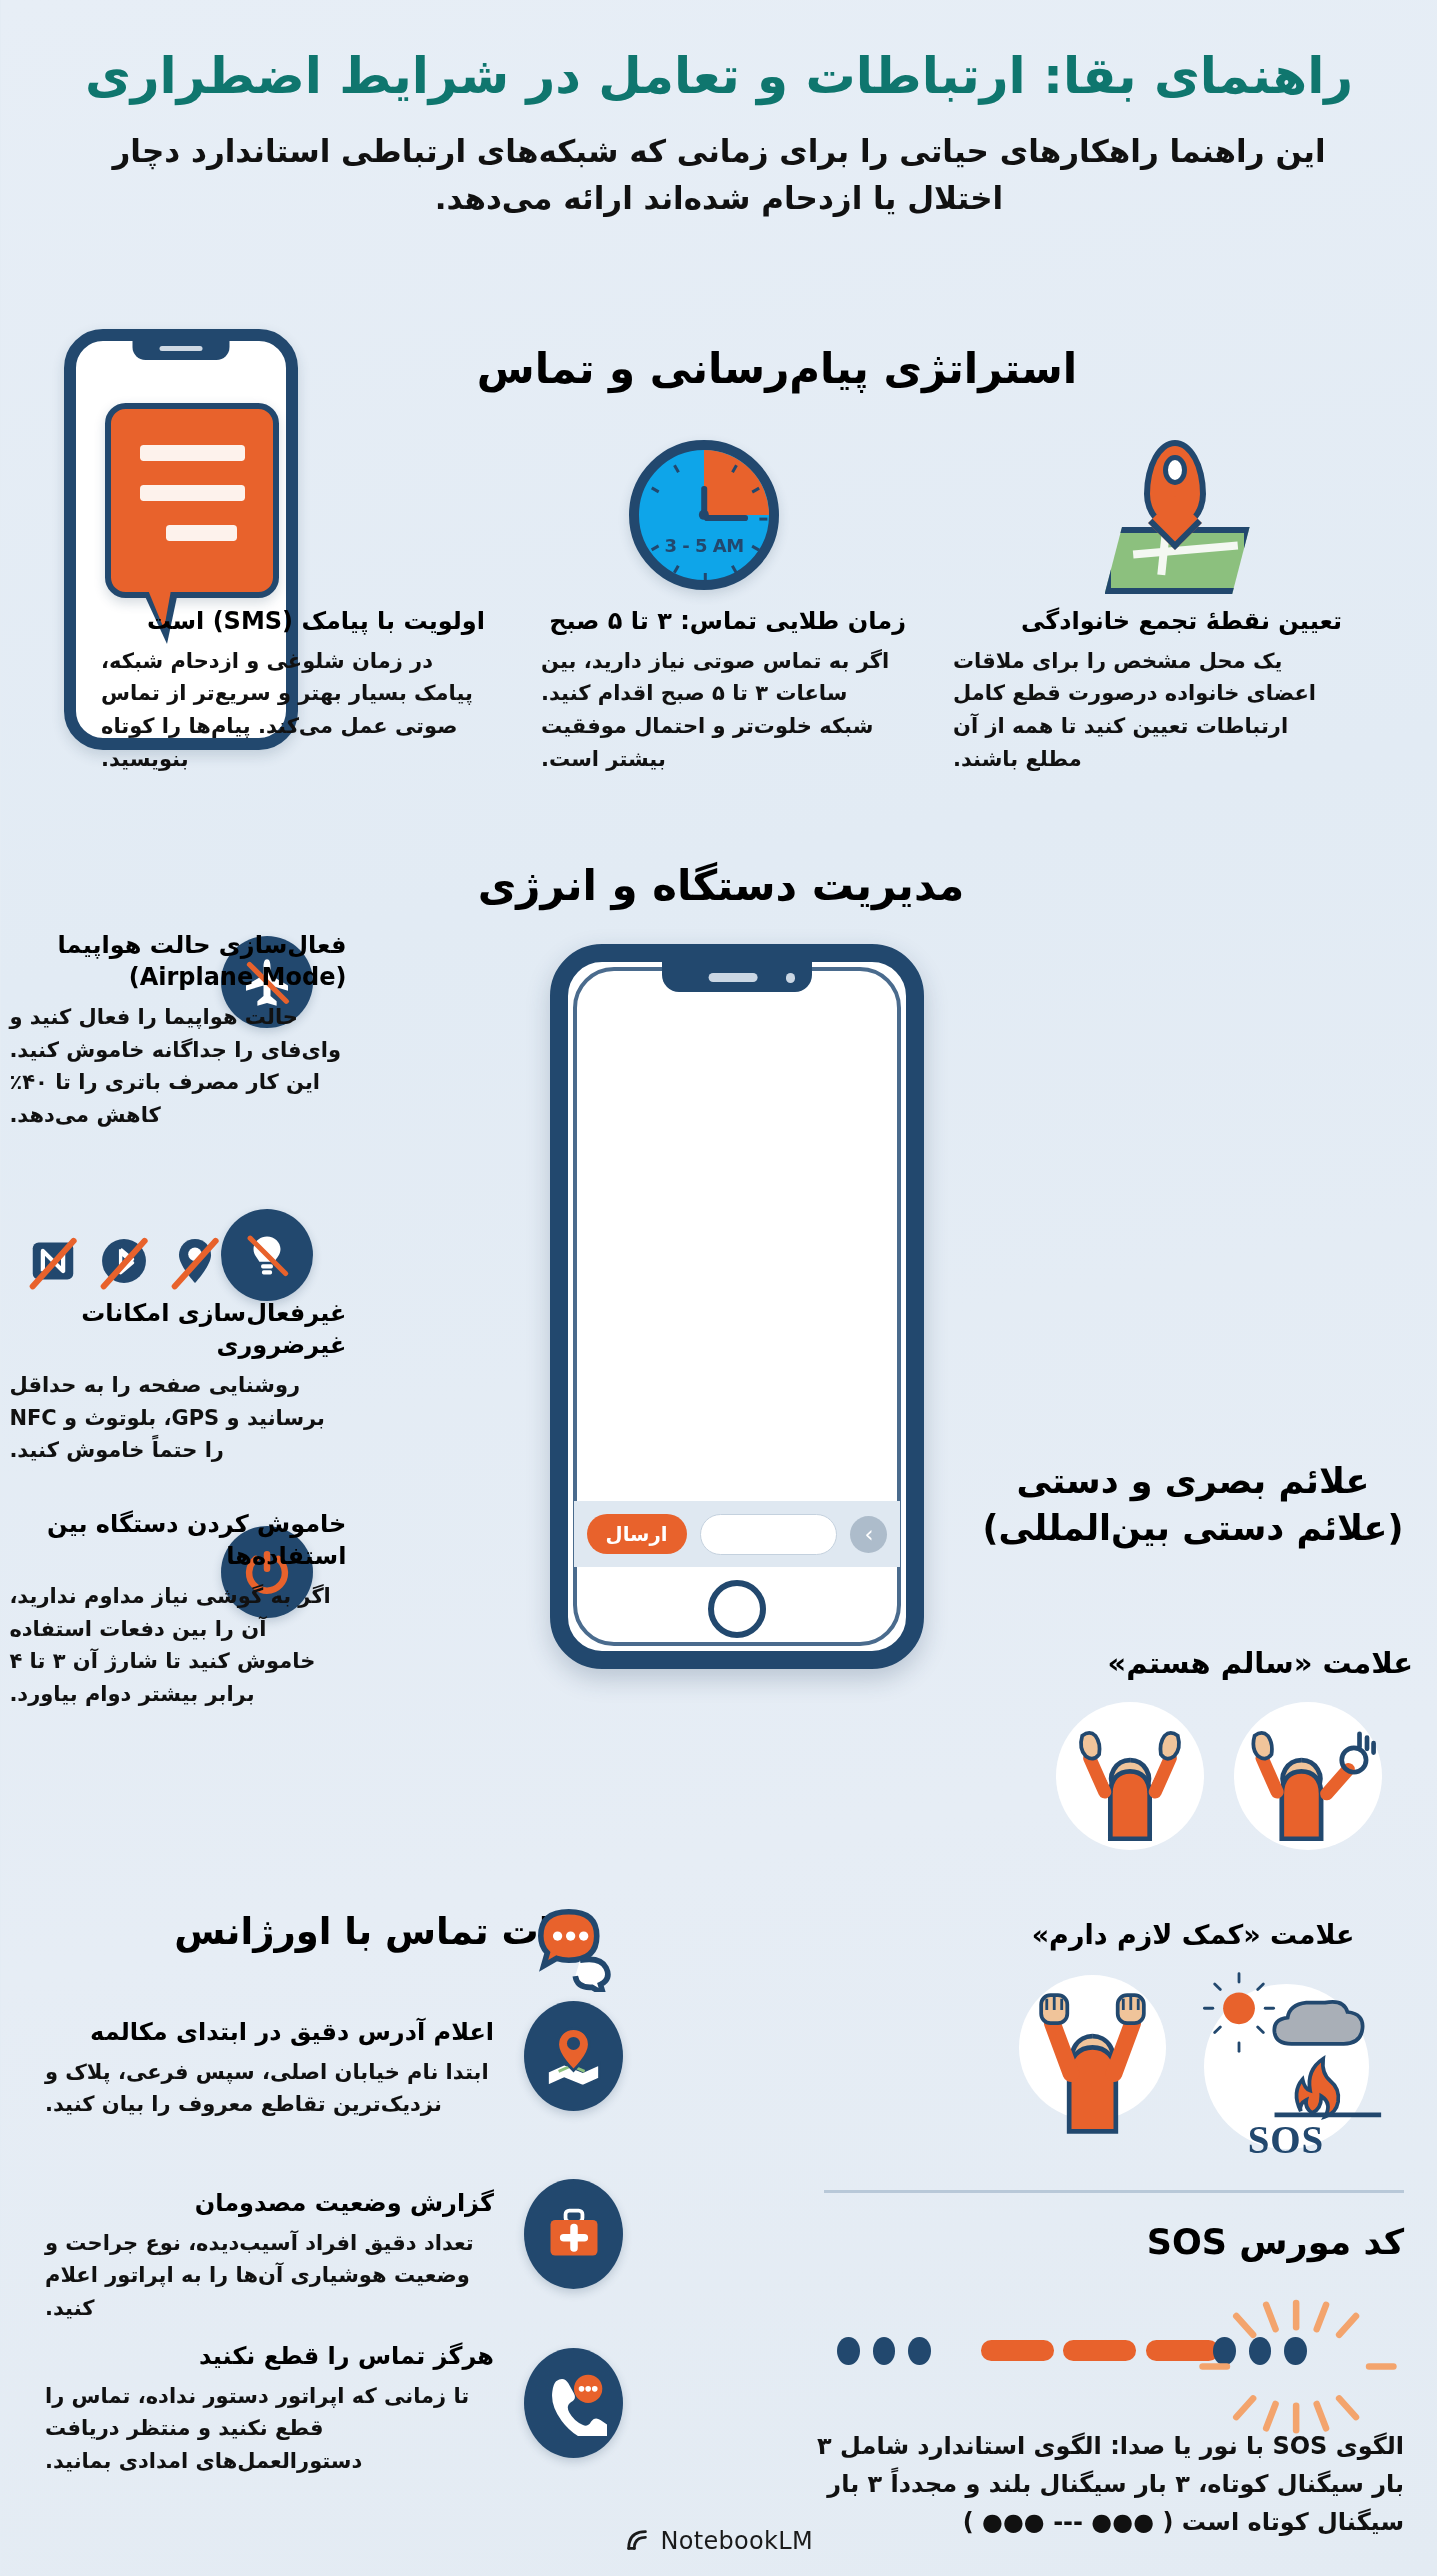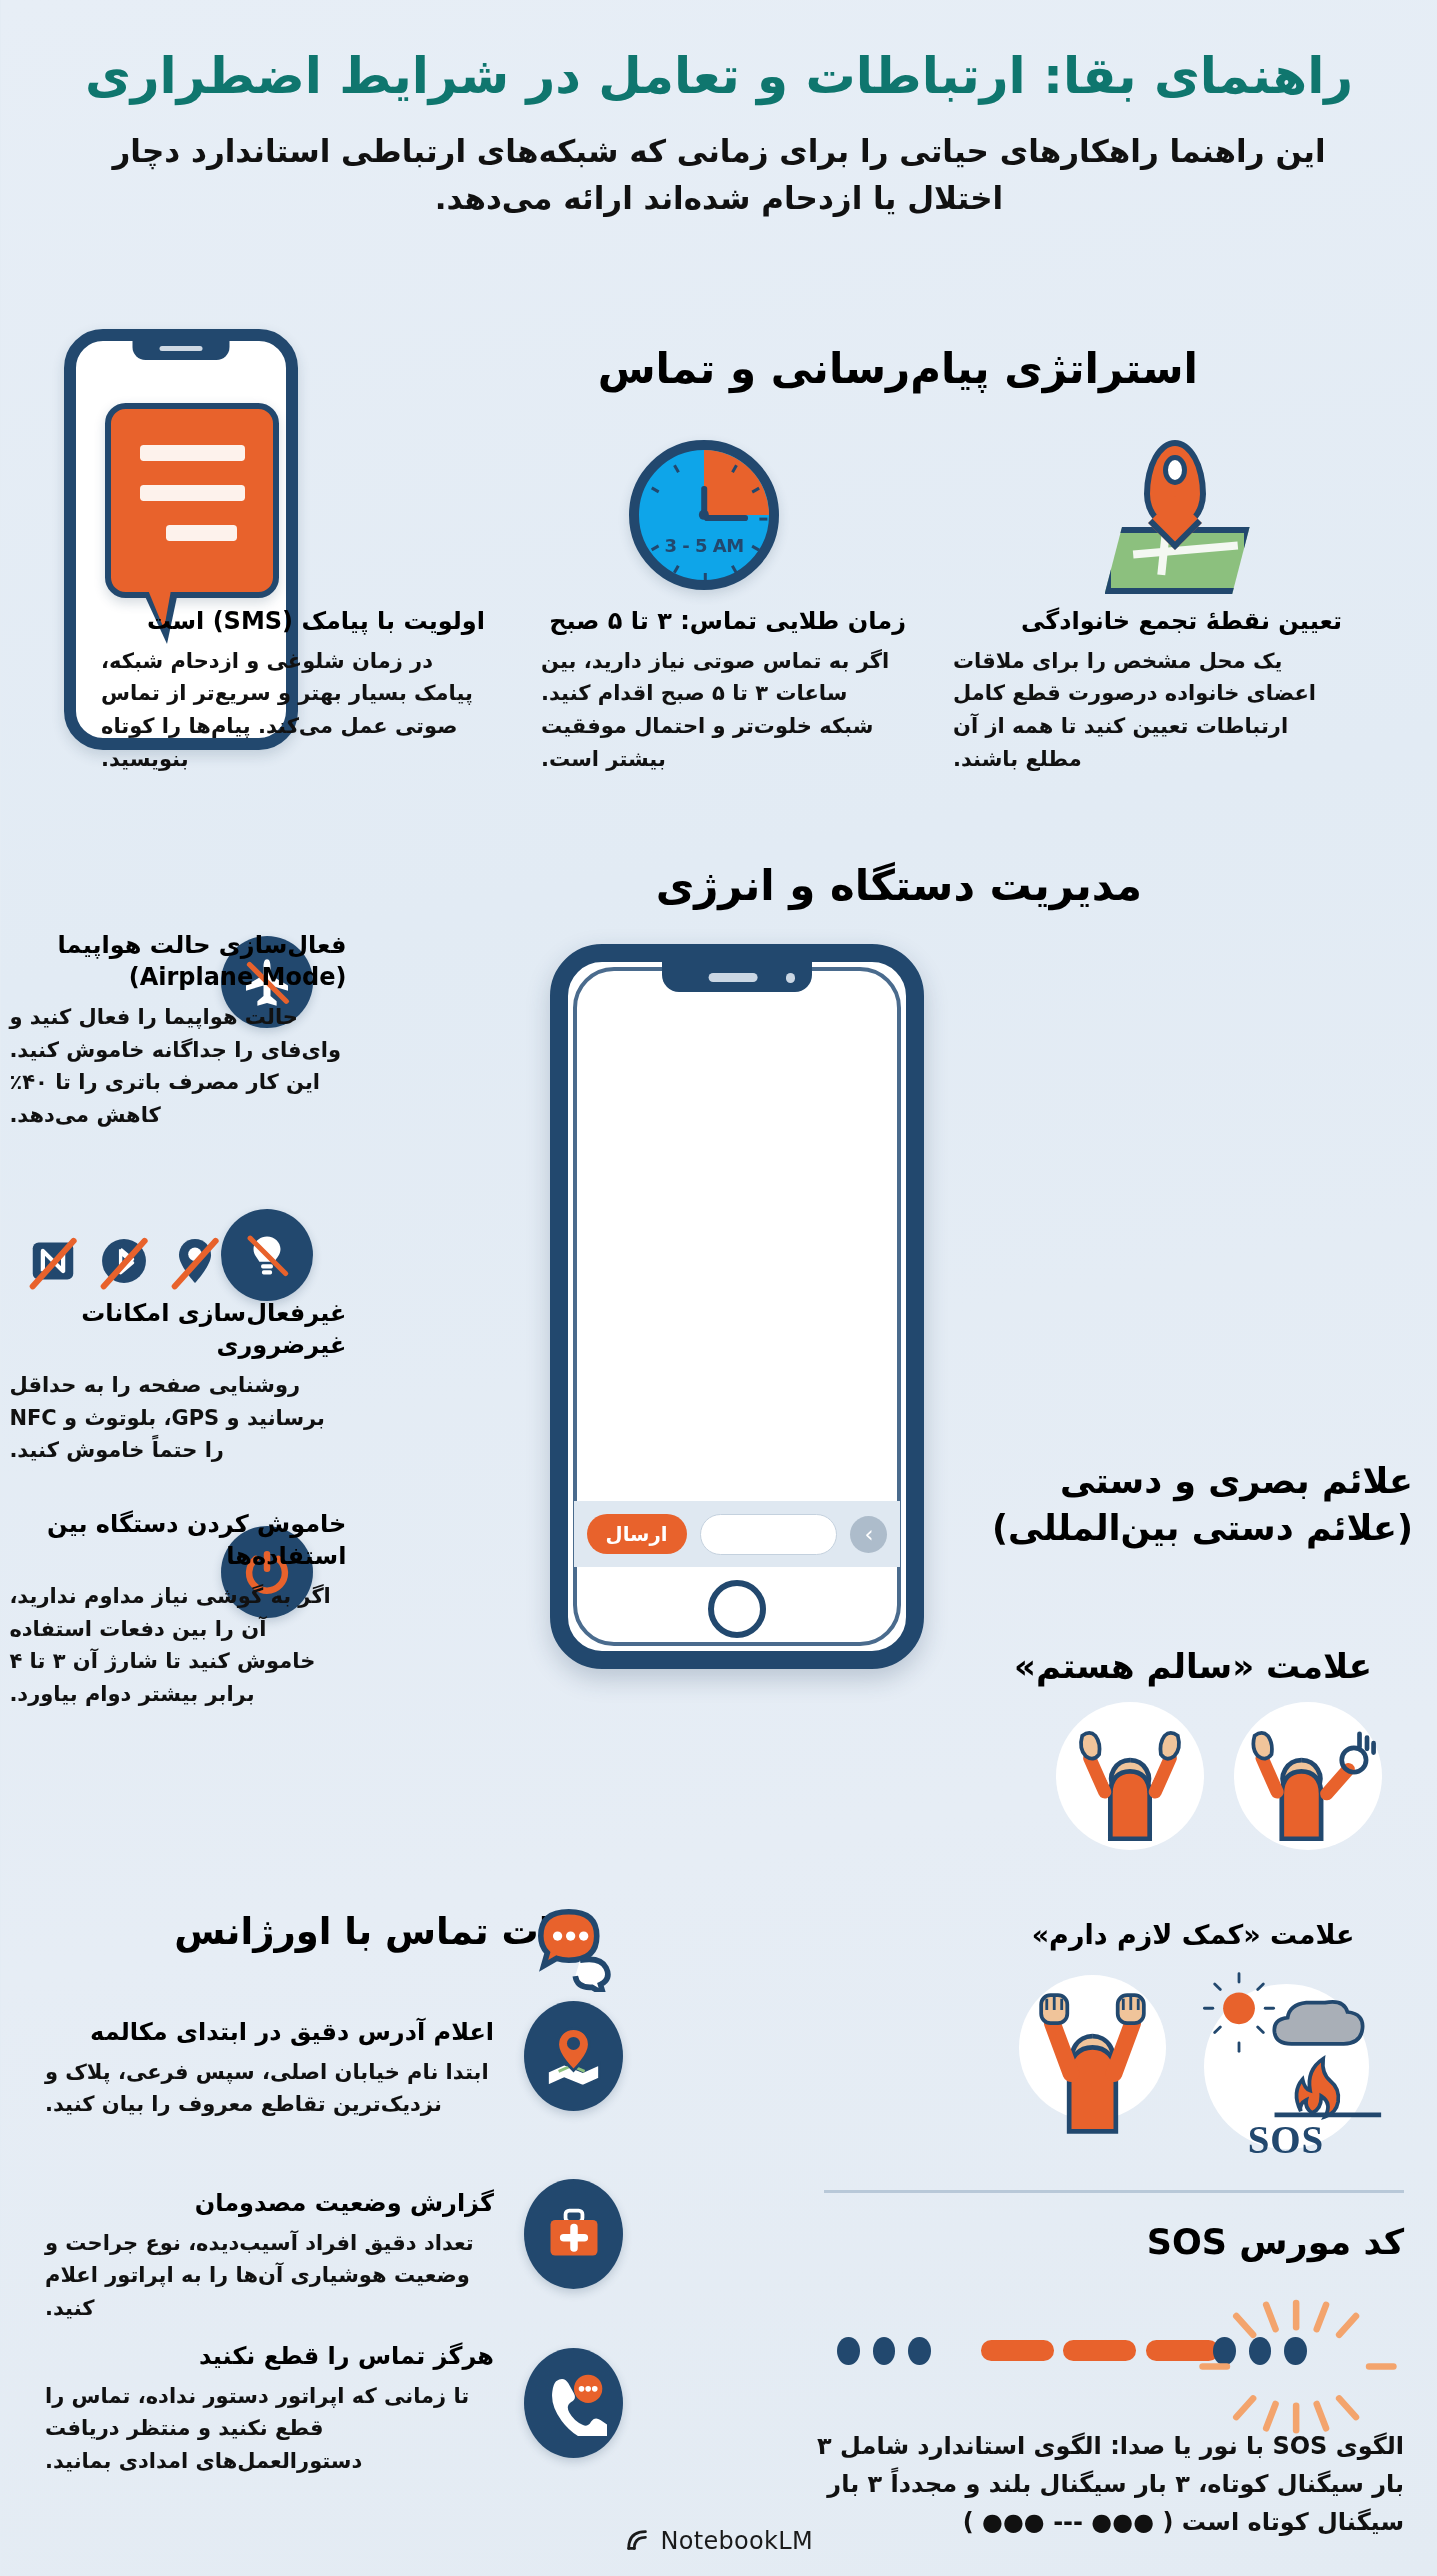--- a/index.html
+++ b/index.html
@@ -47,21 +47,21 @@
     line-height:1.5;
     color:#111;
     padding:0 112px;
   }
 
   
   .section-head{
     font-size:42px;
     font-weight:bold;
     color:#000;
-    text-align:right;
+    text-align:center;
   }
 
   
   .card-title{
     font-size:24px;
     font-weight:bold;
     line-height:1.35;
     color:#000;
     text-align:right;
   }
@@ -404,21 +404,21 @@
     <rect x="28" y="6" width="8" height="26" rx="4" fill="#e8622c"></rect>
   </svg>
 </div>
 <div class="abs" style="top:1472px;left:9.4px;width:337px;margin-top:36px;">
   <div class="card-title">خاموش کردن دستگاه بین استفاده‌ها</div>
   <div class="card-body">اگر به گوشی نیاز مداوم ندارید، آن را بین دفعات استفاده خاموش کنید تا شارژ آن ۳ تا ۴ برابر بیشتر دوام بیاورد.</div>
 </div>
 
 <div class="abs section-head" style="top:1458px;left:973px;width:440px;font-size:35px;line-height:1.35;">علائم بصری و دستی (علائم دستی بین‌المللی)</div>
 
-<div class="abs card-title center-txt" style="top:1644px;left:973px;width:440px;font-size:34px;">علامت «سالم هستم»</div>
+<div class="abs card-title center-txt" style="top:1644px;left:973px;width:440px;font-size:29px;text-align:right;">علامت «سالم هستم»</div>
 
 <div class="abs" style="top:1702px;left:1056px;width:148px;height:148px;">
   <div class="pcircle" style="inset:0;"></div>
   <svg class="person-svg" style="inset:0;" width="148" height="148" viewBox="0 0 158 158" aria-hidden="true">
     <path d="M79 62 a20 20 0 1 0 0.1 0" fill="#f0c49a" stroke="#22486e" stroke-width="5"></path>
     <path d="M58 98 c0 -16 9 -24 21 -24 c12 0 21 8 21 24 v48 h-42 z" fill="#e8622c" stroke="#22486e" stroke-width="5"></path>
     <path d="M58 98 L40 62" stroke="#22486e" stroke-width="5" fill="none"></path>
     <path d="M100 98 L118 62" stroke="#22486e" stroke-width="5" fill="none"></path>
     <path d="M52 96 L36 60" stroke="#e8622c" stroke-width="14" stroke-linecap="round"></path>
     <path d="M106 96 L122 60" stroke="#e8622c" stroke-width="14" stroke-linecap="round"></path>

